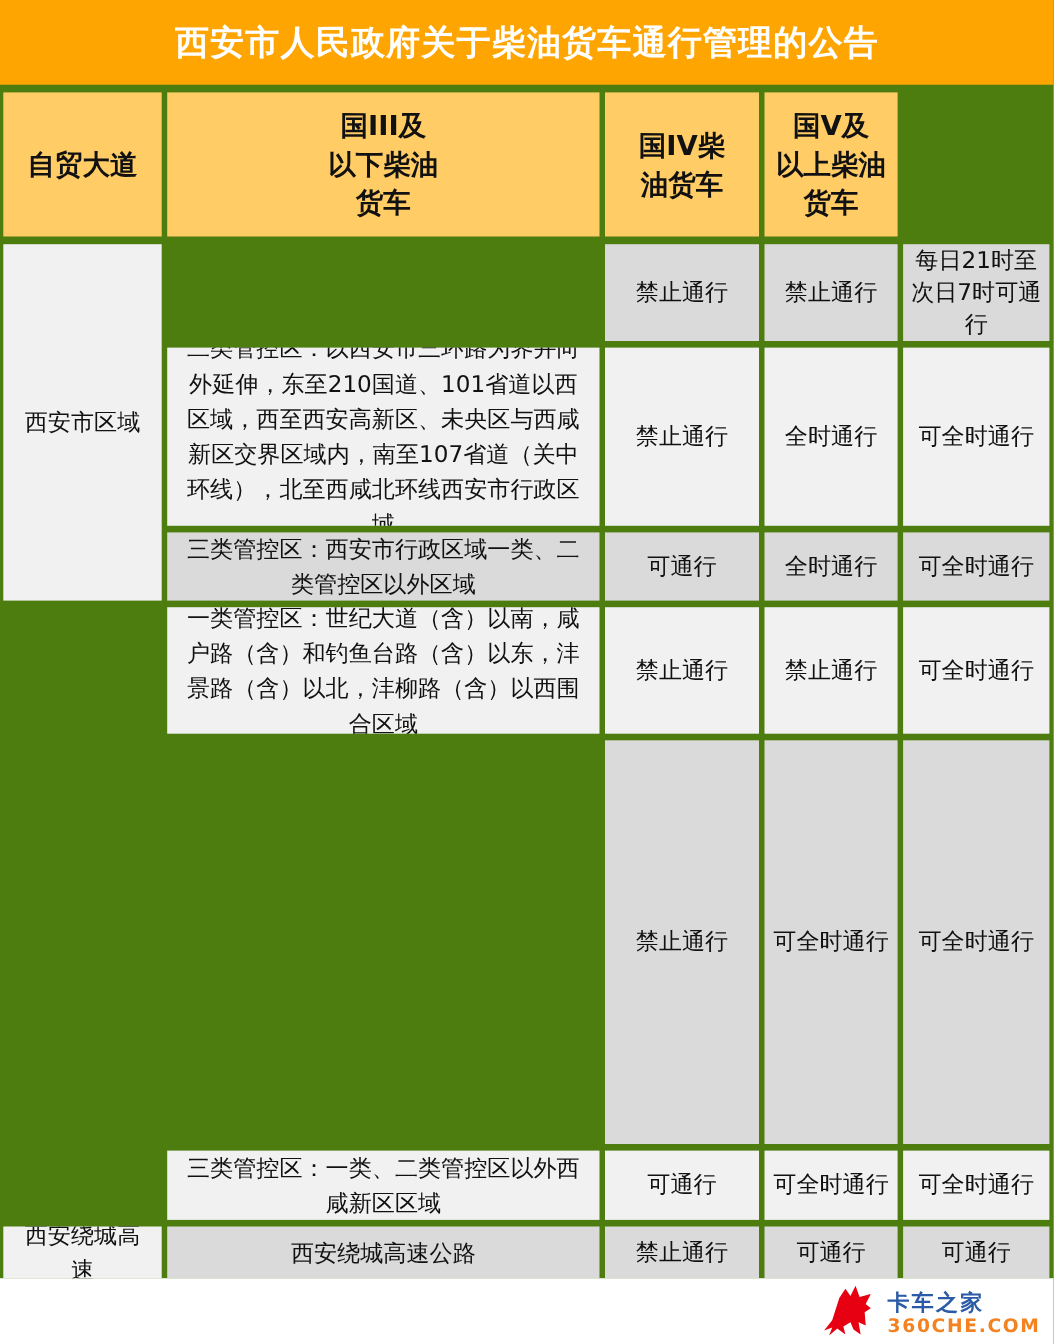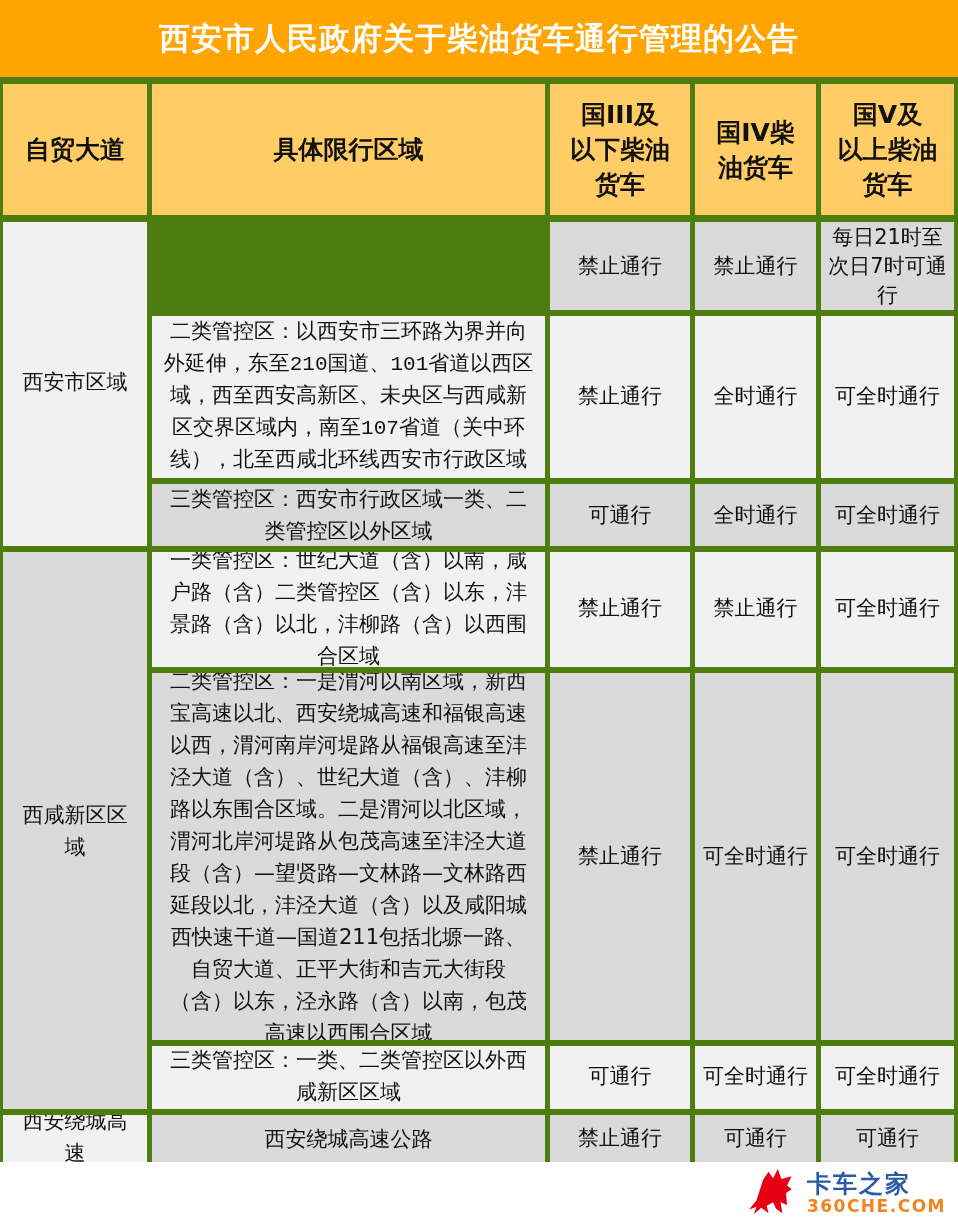--- a/index.html
+++ b/index.html
@@ -12,43 +12,42 @@
   .title-bar{height:77px; background:var(--titleBg); display:flex; align-items:center; justify-content:center;}
   .title-bar span{color:#ffffff; font-size:31px; font-weight:bold; letter-spacing:1px;}
   .grid{display:grid; grid-template-columns:144px 393px 140px 121px 133px; column-gap:5px; margin:7px 4px 0 3px;}
   .header-grid{height:131px;}
   .hcell{background:var(--headerBg); display:flex; align-items:center; justify-content:center;
          font-weight:bold; font-size:25px; line-height:35px; text-align:center; white-space:pre-line; overflow:hidden;}
   .body-grid{grid-template-rows:88px 162px 62px 115px 367px 63px 47px; row-gap:6px;}
   .cell{display:flex; align-items:center; justify-content:center; text-align:center;
         font-size:21px; line-height:32px; overflow:hidden;}
   .dark{background:var(--rowDark);}
-  .light{background:var(--rowLight);font-family:Liberation Mono, monospace;}
+  .light{background:var(--rowLight);}
   .region{padding:0 16px;}
   .area{padding:0 10px;}
   .status{padding:0 6px; line-height:29px;}
   .footer{height:60px; display:flex; align-items:center; justify-content:flex-end; padding-right:12px; background:#ffffff;}
   .logo{display:flex; align-items:center; gap:6px;}
   .logo svg{display:block;}
   .logo-text{display:flex; flex-direction:column; justify-content:center;}
-  .brand{color:var(--brandBlue); font-size:24px; font-weight:bold; letter-spacing:2px; line-height:28px;}
+  .brand{color:var(--brandBlue); font-size:20px; font-weight:bold; letter-spacing:2px; line-height:28px;}
   .site{color:var(--brandOrange); font-size:17px; font-weight:bold; letter-spacing:1.5px; line-height:16px;}
 </style>
 </head>
 <body>
 
 <div class="page">
 
   <div class="title-bar">
     <span>西安市人民政府关于柴油货车通行管理的公告</span>
   </div>
 
   <div class="grid header-grid">
     <div class="hcell">自贸大道</div>
-    <div class="hcell">具体限行区域</div>
     <div class="hcell">国III及
 以下柴油
 货车</div>
     <div class="hcell">国IV柴
 油货车</div>
     <div class="hcell">国V及
 以上柴油
 货车</div>
   </div>
 
@@ -63,28 +62,26 @@
     <div class="cell area light" style="grid-area:2/2">二类管控区：以西安市三环路为界并向外延伸，东至210国道、101省道以西区域，西至西安高新区、未央区与西咸新区交界区域内，南至107省道（关中环线），北至西咸北环线西安市行政区域</div>
     <div class="cell status light" style="grid-area:2/3">禁止通行</div>
     <div class="cell status light" style="grid-area:2/4">全时通行</div>
     <div class="cell status light" style="grid-area:2/5">可全时通行</div>
 
     <div class="cell area dark" style="grid-area:3/2">三类管控区：西安市行政区域一类、二类管控区以外区域</div>
     <div class="cell status dark" style="grid-area:3/3">可通行</div>
     <div class="cell status dark" style="grid-area:3/4">全时通行</div>
     <div class="cell status dark" style="grid-area:3/5">可全时通行</div>
 
-    <div class="cell region dark" style="grid-area:4/1/7/2">西咸新区区域</div>
 
-    <div class="cell area light" style="grid-area:4/2">一类管控区：世纪大道（含）以南，咸户路（含）二类管控区（含）以东，沣景路（含）以北，沣柳路（含）以西围合区域</div>
+    <div class="cell area light" style="grid-area:4/2">一类管控区：世纪大道（含）以南，咸户路（含）和钓鱼台路（含）以东，沣景路（含）以北，沣柳路（含）以西围合区域</div>
     <div class="cell status light" style="grid-area:4/3">禁止通行</div>
     <div class="cell status light" style="grid-area:4/4">禁止通行</div>
     <div class="cell status light" style="grid-area:4/5">可全时通行</div>
 
-    <div class="cell area dark" style="grid-area:5/2">二类管控区：一是渭河以南区域，新西宝高速以北、西安绕城高速和福银高速以西，渭河南岸河堤路从福银高速至沣泾大道（含）、世纪大道（含）、沣柳路以东围合区域。二是渭河以北区域，渭河北岸河堤路从包茂高速至沣泾大道段（含）—望贤路—文林路—文林路西延段以北，沣泾大道（含）以及咸阳城西快速干道—国道211包括北塬一路、自贸大道、正平大街和吉元大街段（含）以东，泾永路（含）以南，包茂高速以西围合区域</div>
     <div class="cell status dark" style="grid-area:5/3">禁止通行</div>
     <div class="cell status dark" style="grid-area:5/4">可全时通行</div>
     <div class="cell status dark" style="grid-area:5/5">可全时通行</div>
 
     <div class="cell area light" style="grid-area:6/2">三类管控区：一类、二类管控区以外西咸新区区域</div>
     <div class="cell status light" style="grid-area:6/3">可通行</div>
     <div class="cell status light" style="grid-area:6/4">可全时通行</div>
     <div class="cell status light" style="grid-area:6/5">可全时通行</div>
 
     <div class="cell area dark" style="grid-area:7/2">西安绕城高速公路</div>

